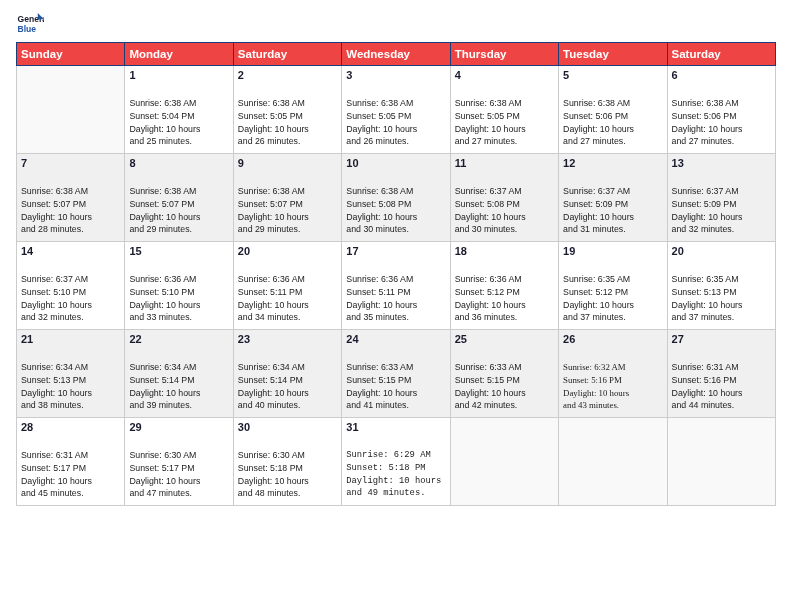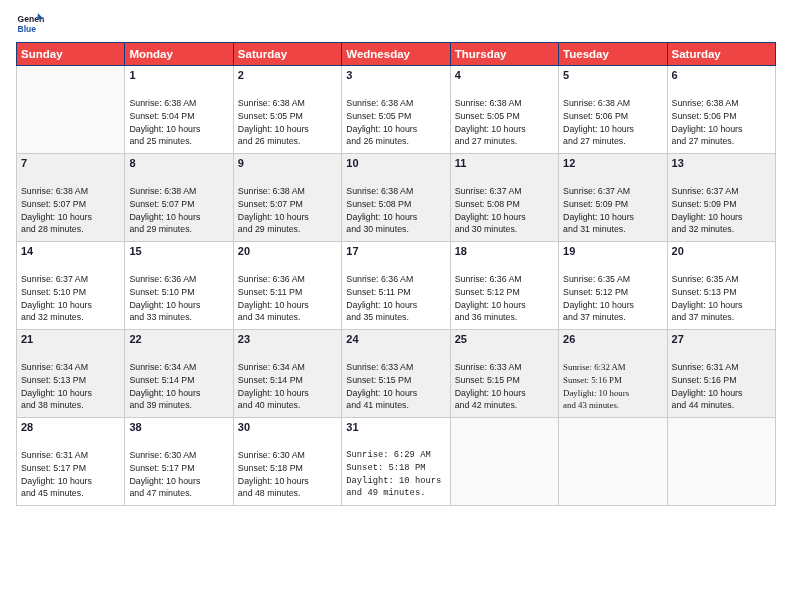--- a/index.html
+++ b/index.html
@@ -318,21 +318,21 @@
         </tr>
         <tr>
           <td>
             <div class="day-num">28</div>
             <div class="day-info" style="white-space: pre-line;">Sunrise: 6:31 AM
 Sunset: 5:17 PM
 Daylight: 10 hours
 and 45 minutes.</div>
           </td>
           <td>
-            <div class="day-num">38</div>
+            <div class="day-num">29</div>
             <div class="day-info" style="white-space: pre-line;">Sunrise: 6:30 AM
 Sunset: 5:17 PM
 Daylight: 10 hours
 and 47 minutes.</div>
           </td>
           <td>
             <div class="day-num">30</div>
             <div class="day-info" style="white-space: pre-line;">Sunrise: 6:30 AM
 Sunset: 5:18 PM
 Daylight: 10 hours

